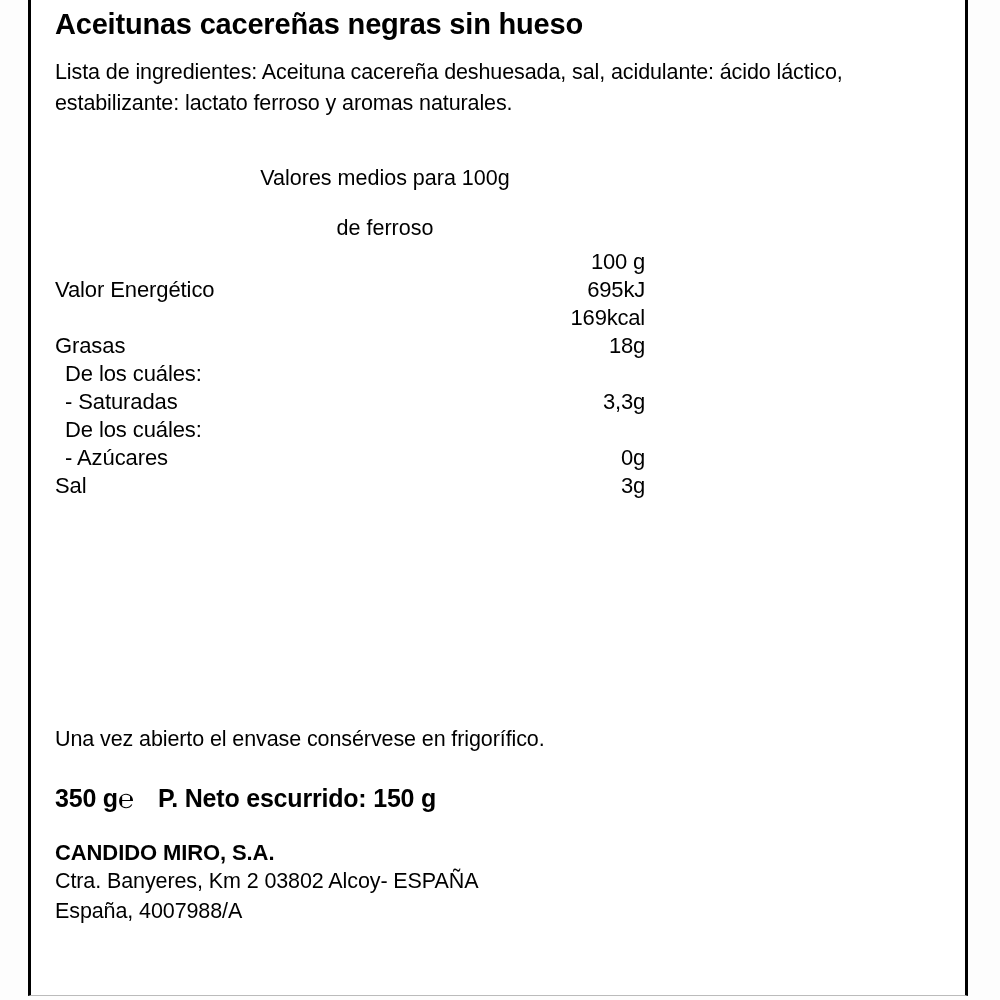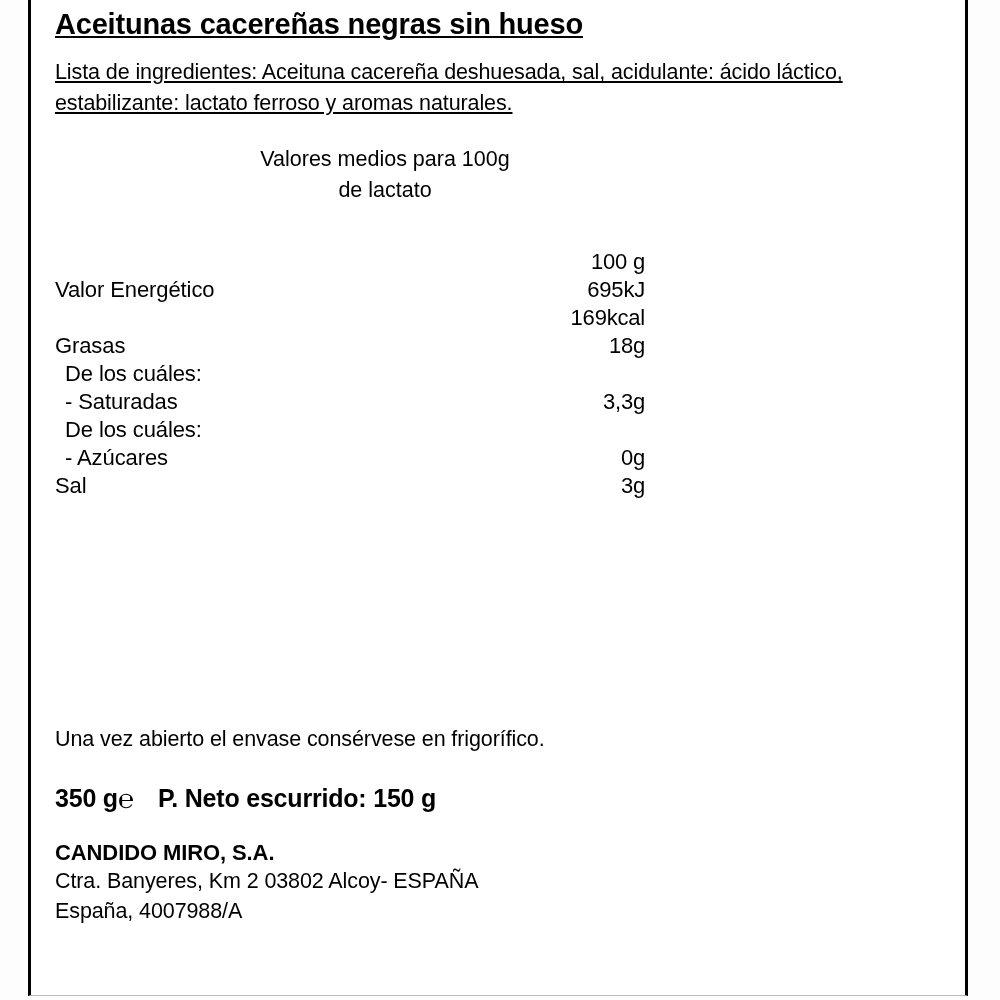--- a/index.html
+++ b/index.html
@@ -36,21 +36,20 @@
     border-right: 3px solid #000000;
     border-bottom: 1px solid #bbbbbb;
     box-sizing: border-box;
   }
 
   .inner {
     position: absolute;
     left: 24px;
     top: 0;
     right: 10px;
-    text-decoration: underline;
   }
 
   
   .product-title {
     font-size: 29px;
     font-weight: bold;
     letter-spacing: -0.2px;
     margin: 0;
     padding-top: 8px;
     line-height: 1.15;
@@ -70,20 +69,21 @@
     position: absolute;
     left: 24px;
     top: 144px;
     width: 660px;
     text-align: center;
     font-size: 21.5px;
     line-height: 1.45;
   }
   .nutri-heading div {
     white-space: nowrap;
+    margin-top: 19px;
   }
 
   
   .nutri-table {
     position: absolute;
     left: 24px;
     top: 248px;
     width: 590px;
   }
   .nrow {
@@ -167,21 +167,21 @@
 <div class="label-outer">
   <div class="label-panel">
 
     <div class="inner">
       <div class="product-title">Aceitunas cacereñas negras sin hueso</div>
       <div class="ingredients">Lista de ingredientes: Aceituna cacereña deshuesada, sal, acidulante: ácido láctico, estabilizante: lactato ferroso y aromas naturales.</div>
     </div>
 
     <div class="nutri-heading">
       <div>Valores medios para 100g</div>
-      <div>de lactato</div>
+      <div>de ferroso</div>
     </div>
 
     <div class="nutri-table">
       <div class="nrow">
         <span class="nlabel"></span>
         <span class="nvalue">100 g</span>
       </div>
 
       <div class="nrow">
         <span class="nlabel">Valor  Energético</span>

